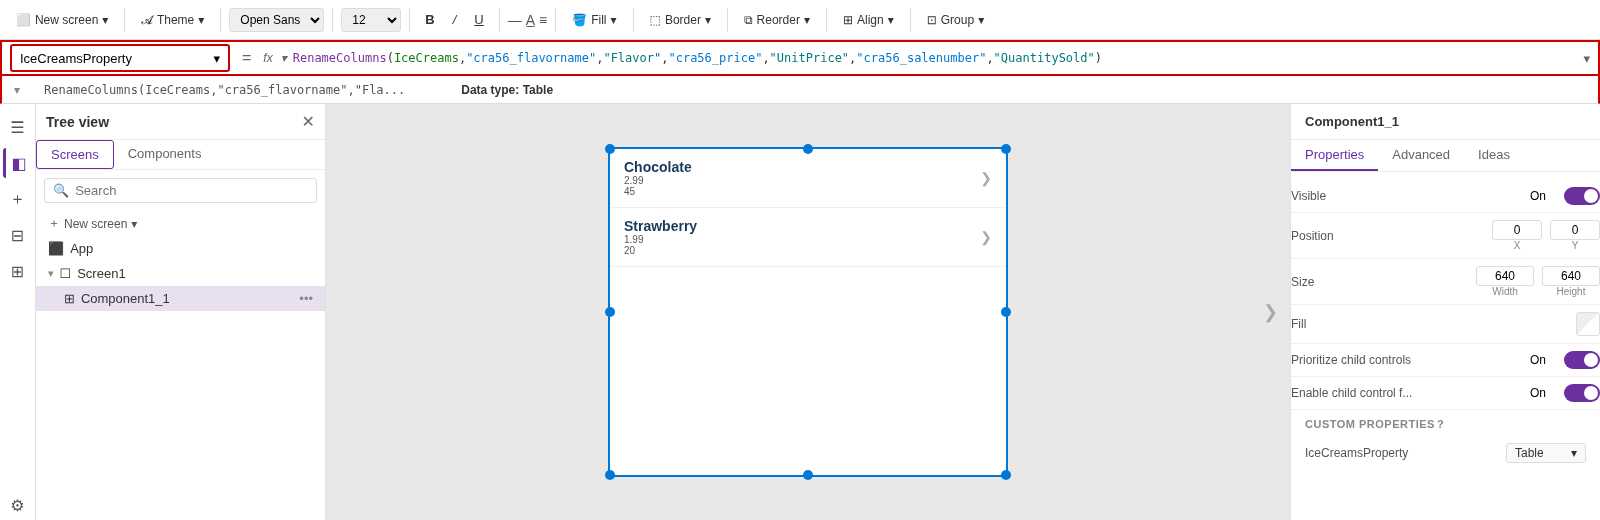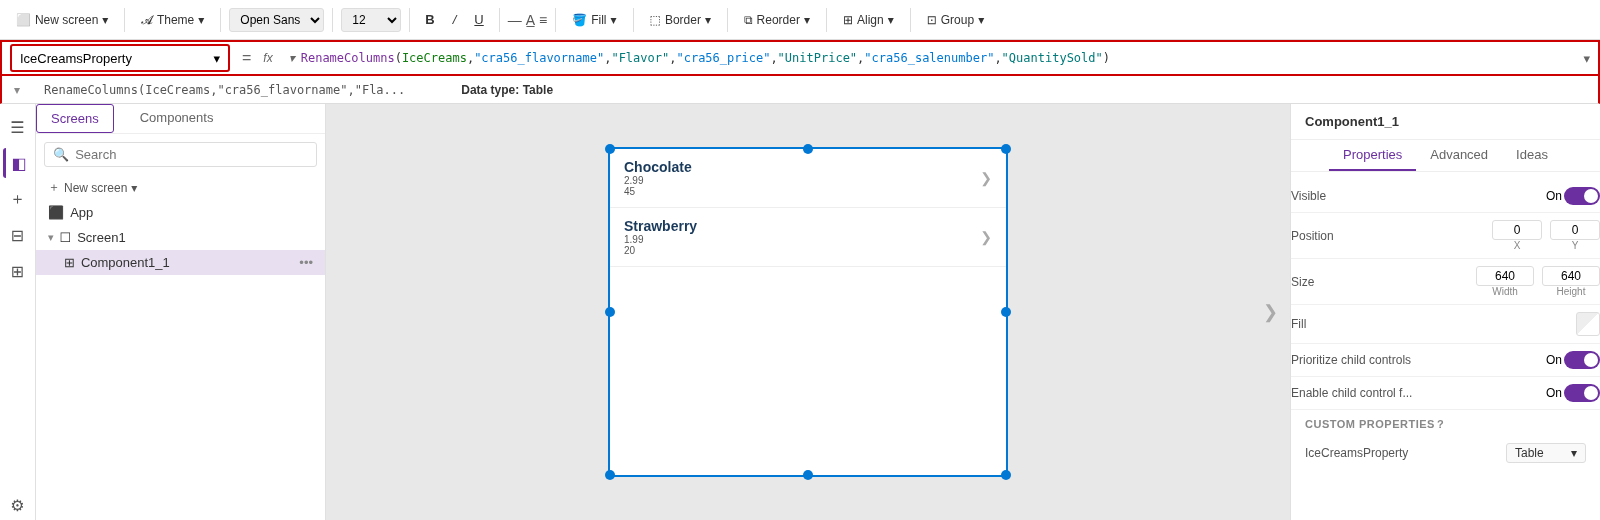--- a/index.html
+++ b/index.html
@@ -44,21 +44,21 @@
       width: 220px;
       height: 28px;
       border: 2px solid #c00;
       border-radius: 3px;
       padding: 2px 8px;
       font-size: 13px;
       display: flex; align-items: center; justify-content: space-between;
       background: #fff;
     }
     .formula-eq { font-size: 16px; color: #666; margin: 0 6px; }
-    .formula-fx { display: flex; align-items: center; gap: 16px; color: #666; font-size: 12px; font-style: italic; }
+    .formula-fx { display: flex; align-items: center; gap: 8px; color: #666; font-size: 12px; font-style: italic; }
     .formula-chevron { color: #666; cursor: pointer; }
 
     
     .formula-dropdown-row {
       background: #fff;
       border-bottom: 1px solid #ddd;
       border-left: 2px solid #c00;
       border-right: 2px solid #c00;
       height: 28px;
       display: flex;
@@ -106,21 +106,21 @@
       display: flex;
       flex-direction: column;
     }
     .tree-header {
       display: flex; align-items: center; justify-content: space-between;
       padding: 8px 10px;
       border-bottom: 1px solid #eee;
     }
     .tree-title { font-size: 14px; font-weight: 600; color: #333; }
     .tree-close { cursor: pointer; color: #666; font-size: 16px; }
-    .tree-tabs { display: flex; border-bottom: 1px solid #eee; gap: 12px; }
+    .tree-tabs { display: flex; border-bottom: 1px solid #eee; }
     .tree-tab {
       padding: 6px 14px;
       font-size: 13px;
       cursor: pointer;
       color: #666;
       border-bottom: 2px solid transparent;
     }
     .tree-tab.active { color: #6b2fa0; border-bottom: 2px solid #6b2fa0; border: 1px solid #6b2fa0; border-radius: 3px; }
     .tree-search {
       margin: 8px;
@@ -216,40 +216,39 @@
     .right-panel-title {
       padding: 10px 14px;
       font-size: 13px;
       font-weight: 600;
       color: #333;
       border-bottom: 1px solid #eee;
     }
     .right-tabs {
       display: flex;
       border-bottom: 1px solid #eee;
-      padding-left: 38px;
     }
     .right-tab {
       padding: 7px 14px;
       font-size: 13px;
       cursor: pointer;
       color: #666;
       border-bottom: 2px solid transparent;
     }
     .right-tab.active { color: #6b2fa0; border-bottom: 2px solid #6b2fa0; }
     .right-properties { padding: 8px 0; flex: 1; overflow-y: auto; }
     .prop-row {
       display: flex; align-items: center; justify-content: space-between;
       padding: 7px 0;
       border-bottom: 1px solid #f0f0f0;
       font-size: 12px;
     }
     .prop-label { color: #555; flex: 1; }
     .prop-toggle {
-      display: flex; align-items: center; gap: 2px;
+      display: flex; align-items: center; gap: 18px;
     }
     .toggle {
       width: 36px; height: 18px;
       background: #6b2fa0;
       border-radius: 10px;
       position: relative;
       cursor: pointer;
     }
     .toggle::after {
       content: '';
@@ -412,20 +411,24 @@
     <div class="left-icon-btn">☰</div>
     <div class="left-icon-btn active">◧</div>
     <div class="left-icon-btn">＋</div>
     <div class="left-icon-btn">⊟</div>
     <div class="left-icon-btn">⊞</div>
     <div style="flex:1"></div>
     <div class="left-icon-btn">⚙</div>
   </div>
 
   <div class="tree-panel">
+    <div class="tree-header">
+      <span class="tree-title">Tree view</span>
+      <span class="tree-close">✕</span>
+    </div>
     <div class="tree-tabs">
       <div class="tree-tab active">
         <span>Screens</span>
       </div>
       <div class="tree-tab">
         <span>Components</span>
       </div>
     </div>
     <div class="tree-search">
       <span style="color:#888;font-size:13px">🔍</span>

